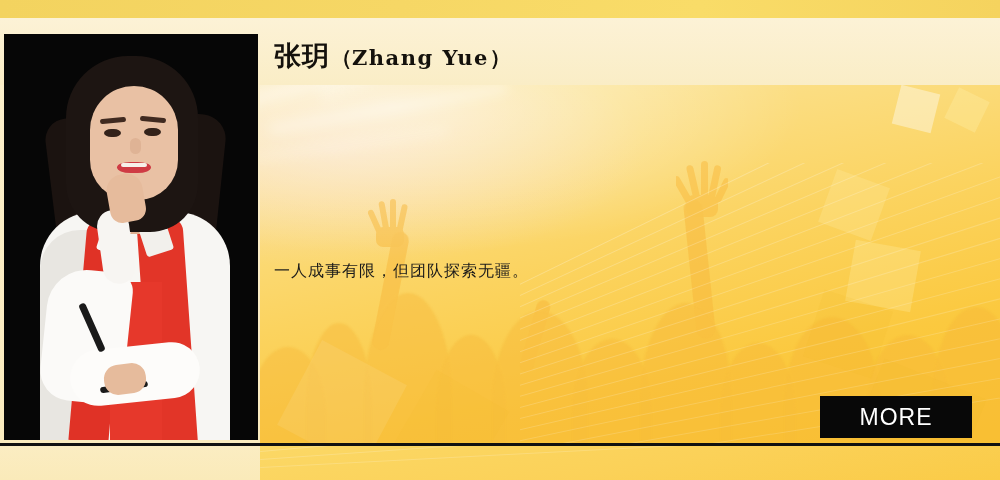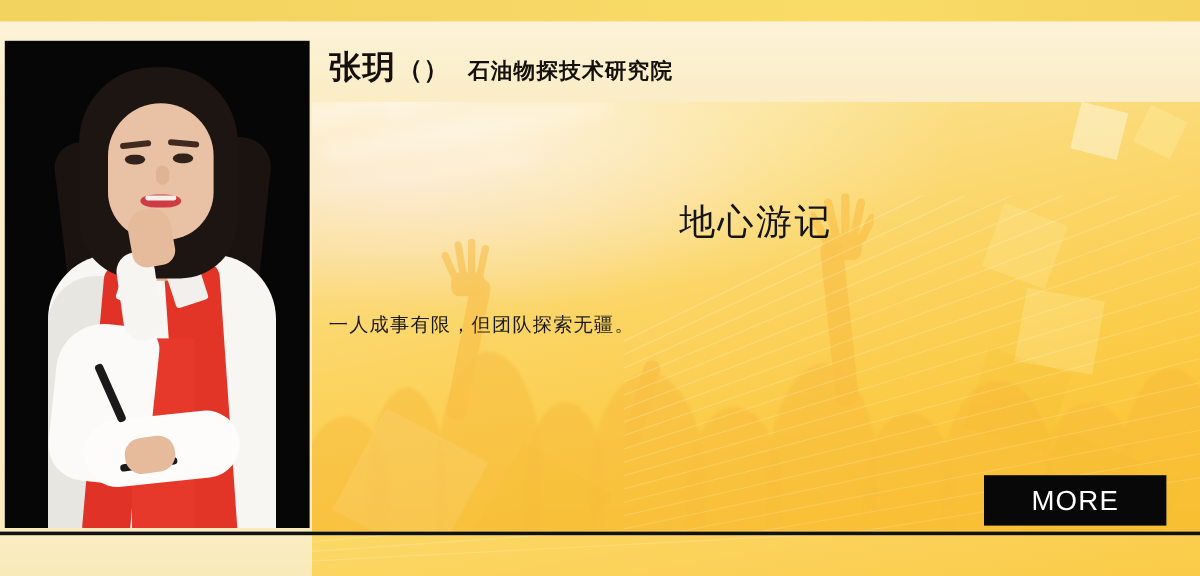--- a/index.html
+++ b/index.html
@@ -518,25 +518,24 @@
     <div class="p-sleeve-band" style="left:62px;  top:290px; width:52px; height:7px; transform:rotate(66deg);"></div>
     <div class="p-sleeve-band" style="left:96px;  top:350px; width:48px; height:6px; transform:rotate(-8deg);"></div>
     <div class="p-wrist"></div>
     <div class="p-hand"></div>
     <div class="p-hand2"></div>
   </div>
 
   <div class="name-row">
     <span class="name-cn">张玥</span>
     <span class="name-paren">（</span>
+    <span class="name-en">Zhang Yue</span>
     <span class="name-paren">）</span>
-    <span class="affiliation">石油物探技术研究院</span>
   </div>
 
-  <div class="title-cn">地心游记</div>
 
   <div class="quote-cn">一人成事有限，但团队探索无疆。</div>
 
   <div class="more-btn">
     <span class="more-label">MORE</span>
   </div>
 
 </div>
 
 </body></html>

